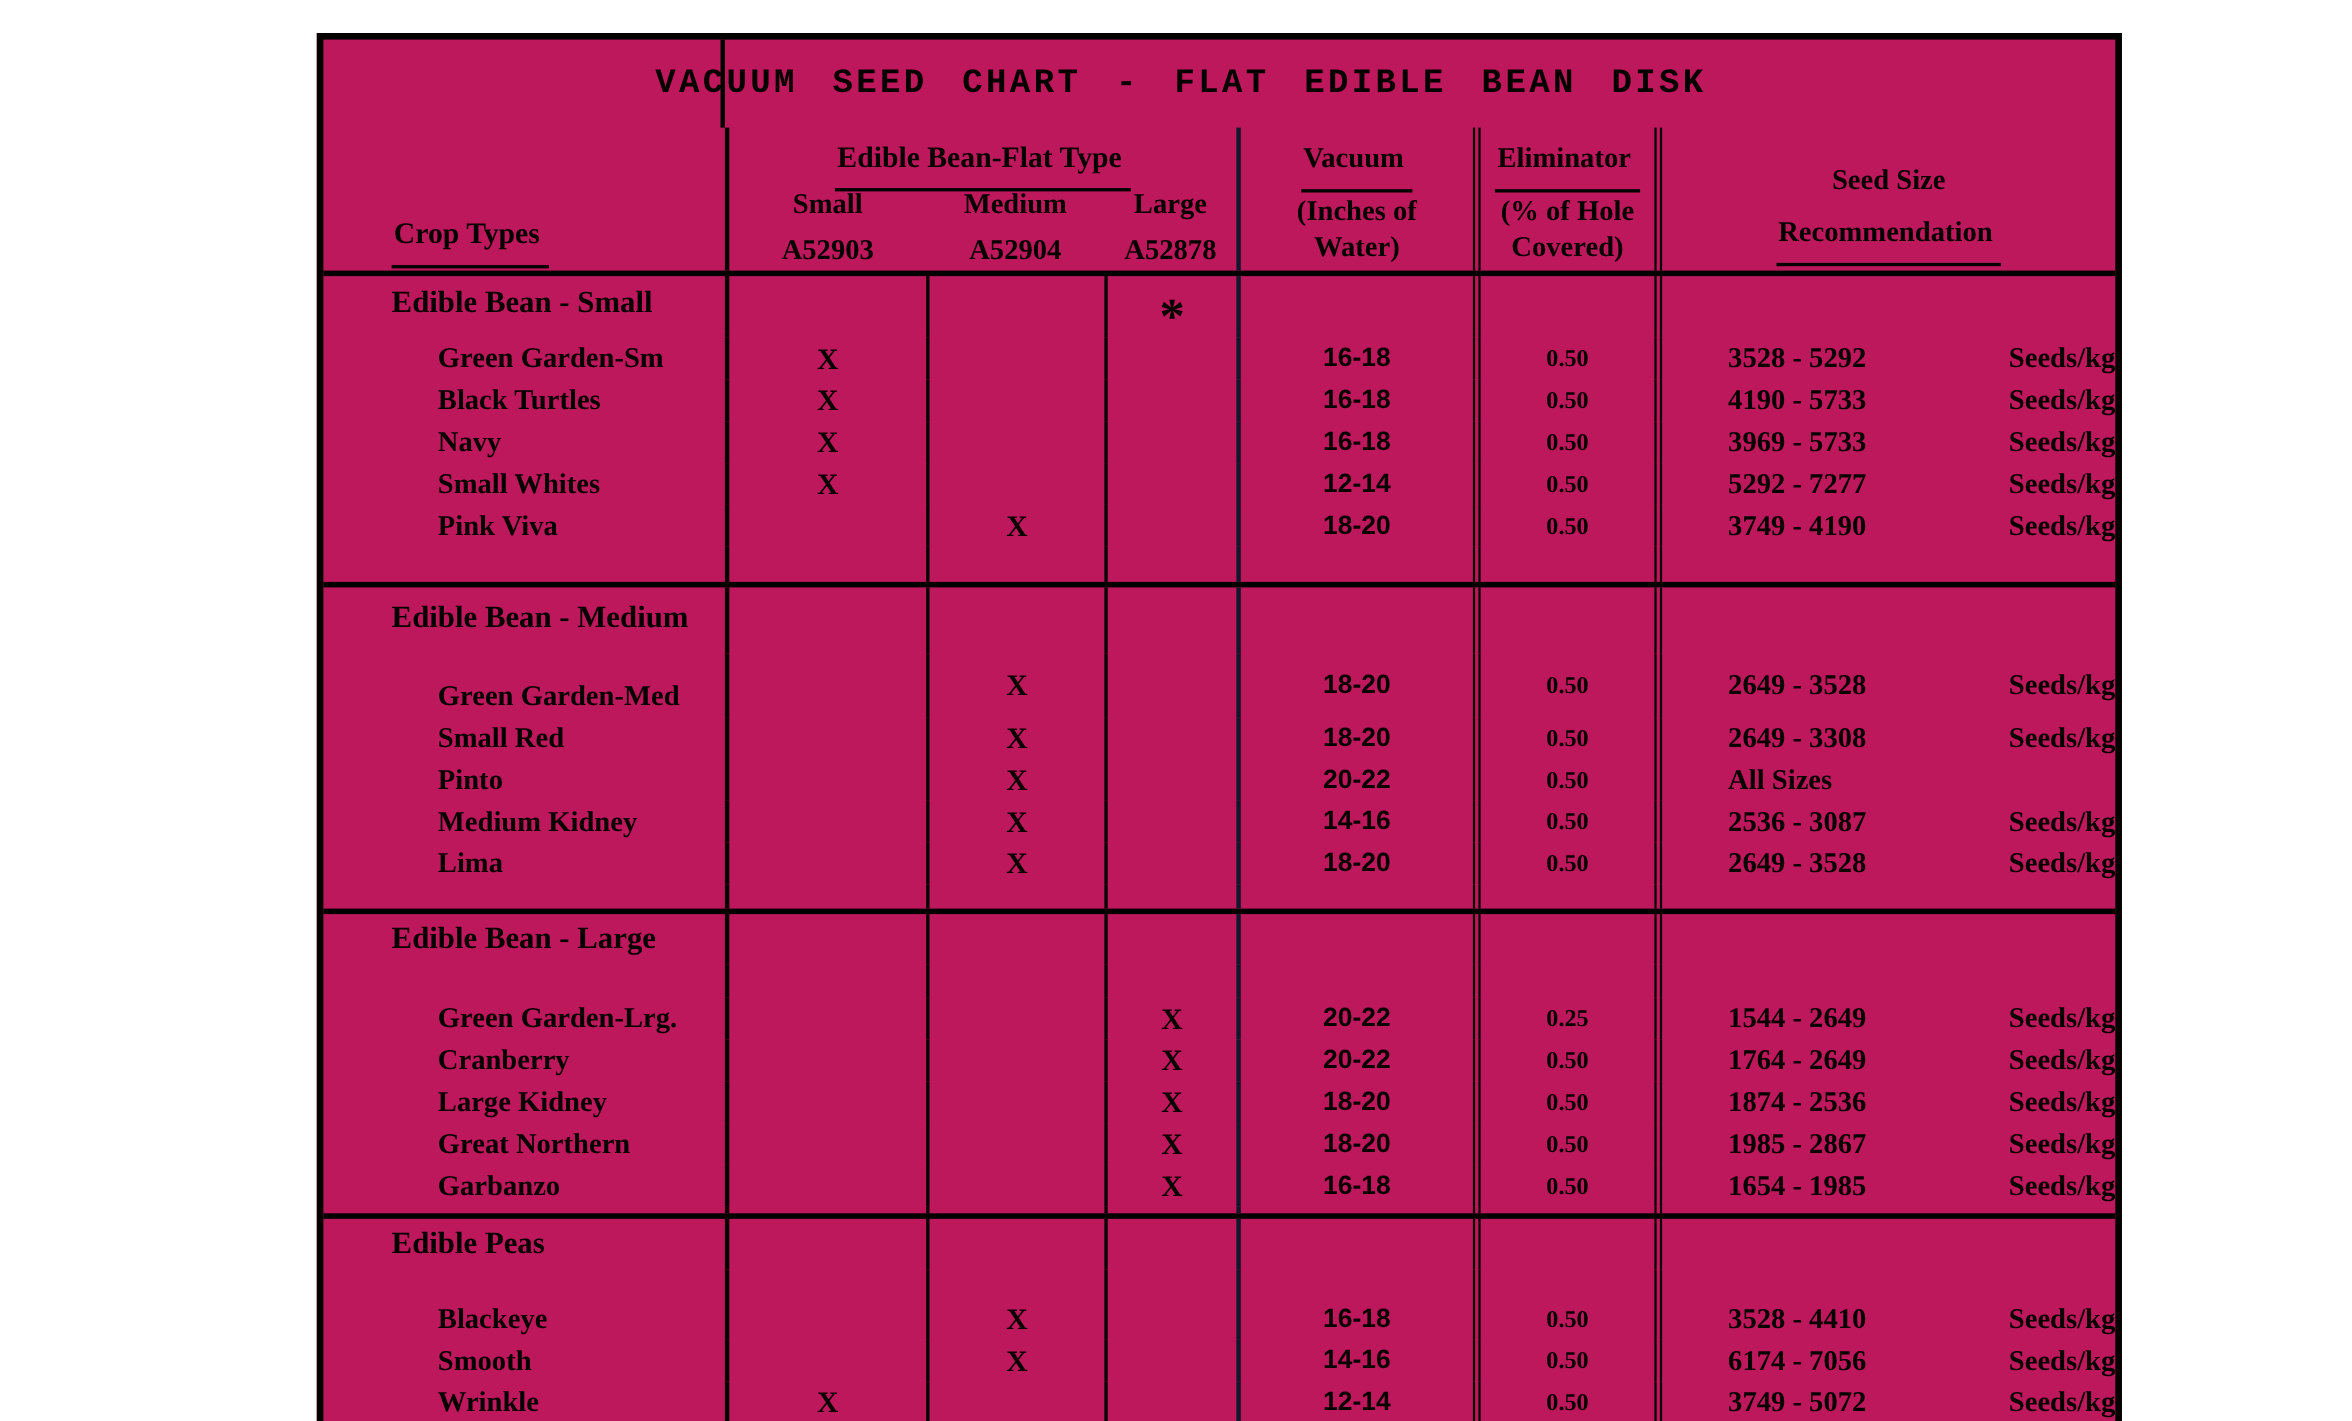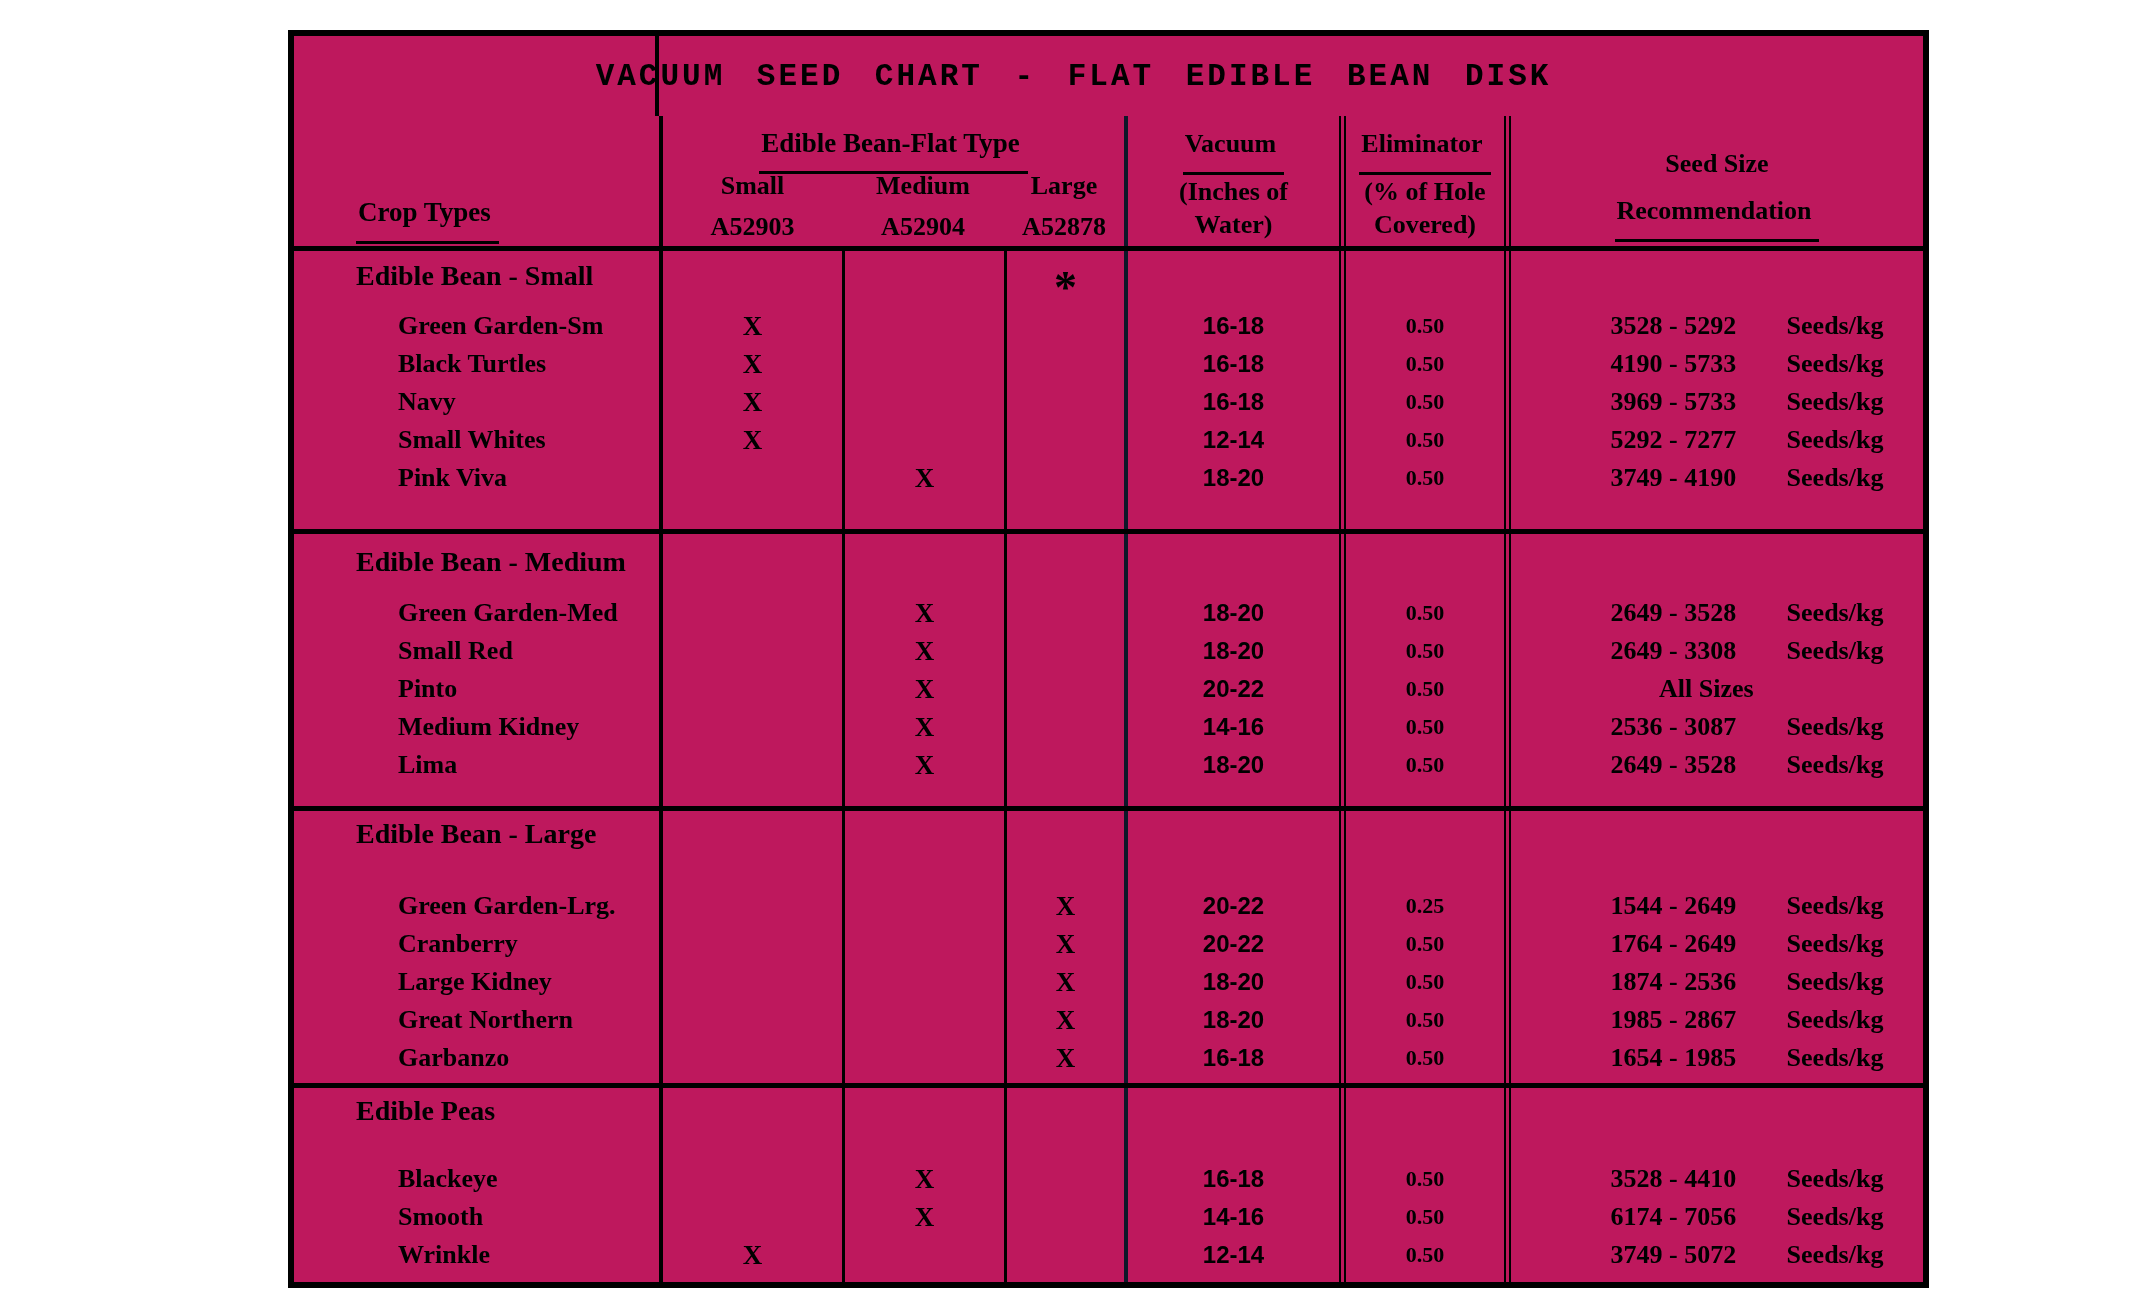--- a/index.html
+++ b/index.html
@@ -46,21 +46,21 @@
                padding:12px 0 4px;line-height:1.2;font-size:26px;}
 
   
   .sec{border-top:5px solid #000;}
   .sec-title{padding-left:62px;font-size:28px;white-space:nowrap;}
   .crop{padding-left:104px;font-size:26px;white-space:nowrap;}
   .mark{justify-content:center;font-size:27px;}
   .star{font-size:46px;line-height:0;position:relative;top:12px;}
   .vac{justify-content:center;font-family:Liberation Sans, sans-serif;font-size:24px;}
   .elim{justify-content:center;font-size:22px;}
-  .seed{justify-content:center;padding-left:60px;white-space:nowrap;}
+  .seed{justify-content:space-between;padding-left:60px;white-space:nowrap;}
   .seed-range{display:inline-block;min-width:176px;}
 </style>
 </head>
 <body>
 
 <div class="sheet">
 
   <div class="grid">
 
     <div class="cell title-cell">
@@ -190,21 +190,21 @@
         <div class="cell col5"></div>
         <div class="cell col6"></div>
         <div class="cell col7"></div>
         <div class="cell " style="height: 4px;"></div>
         <div class="cell col2"></div>
         <div class="cell col3"></div>
         <div class="cell col4"></div>
         <div class="cell col5"></div>
         <div class="cell col6"></div>
         <div class="cell col7"></div>
-        <div class="cell  crop" style="height: 38px;">Green Garden-Med</div>
+        <div class="cell  crop" style="height: 38px; margin-top: 20px;">Green Garden-Med</div>
         <div class="cell col2 mark"></div>
         <div class="cell col3 mark">X</div>
         <div class="cell col4 mark"></div>
         <div class="cell col5 vac">18-20</div>
         <div class="cell col6 elim">0.50</div>
         <div class="cell col7 seed">
           <span class="seed-range">2649 - 3528</span>
           <span class="seed-unit">Seeds/kg</span>
         </div>
         <div class="cell  crop" style="height: 38px;">Small Red</div>

